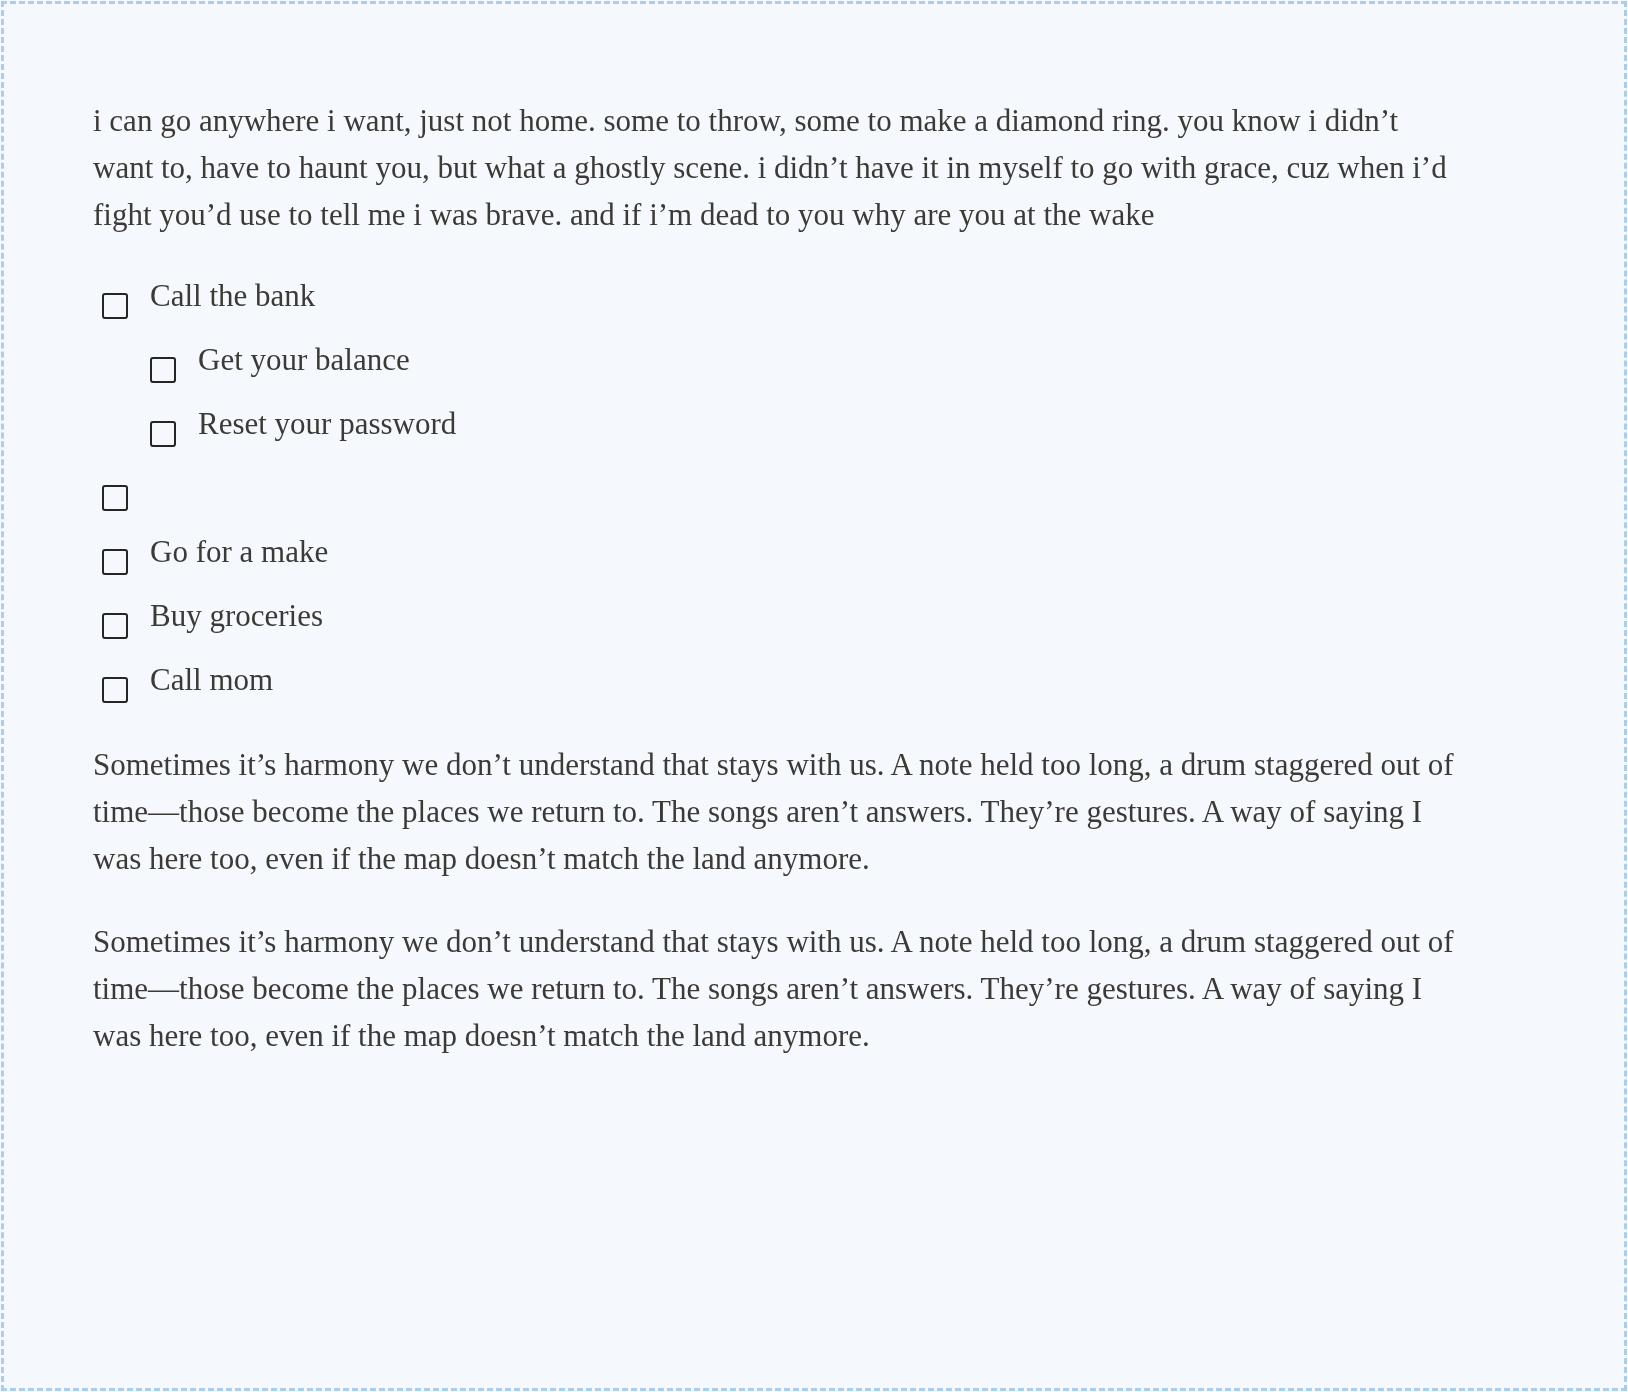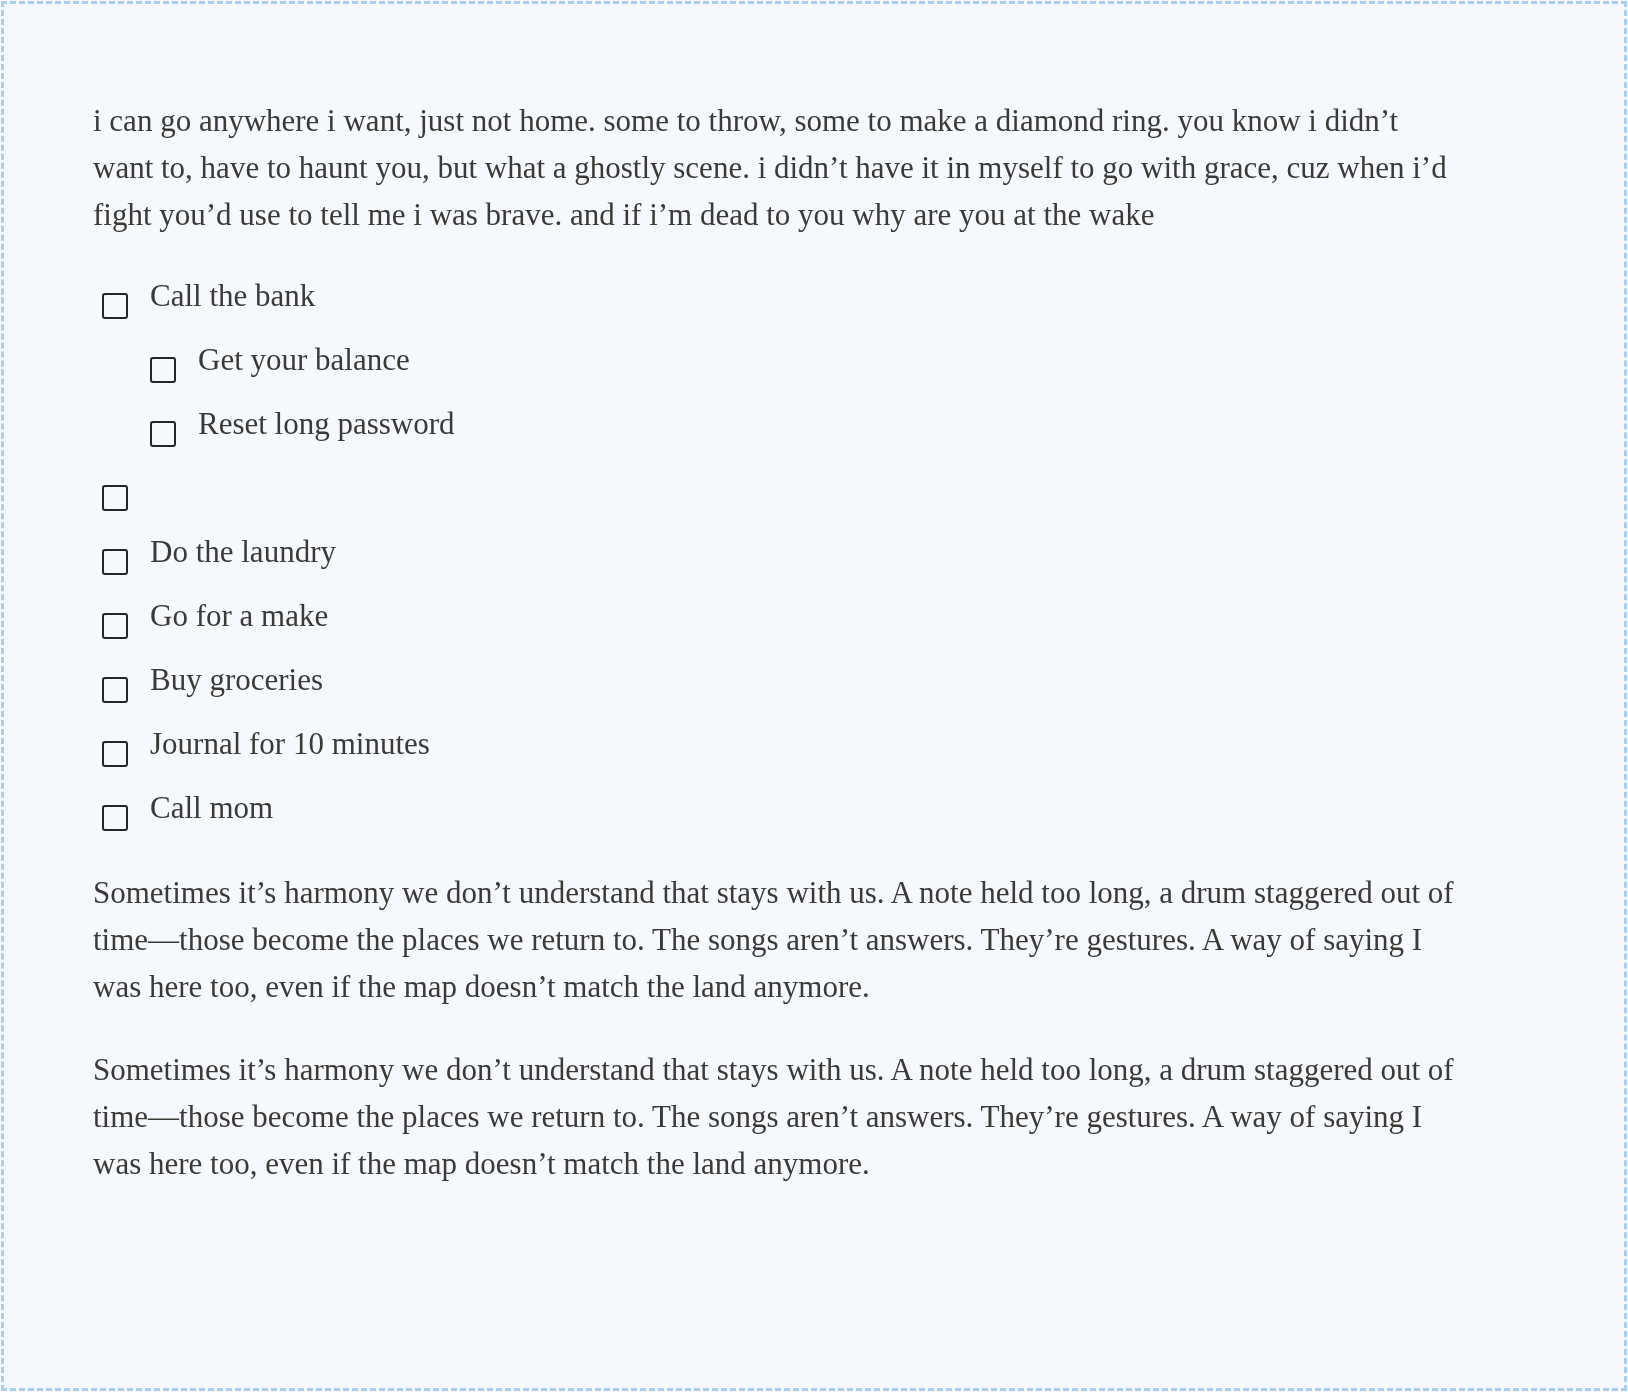--- a/index.html
+++ b/index.html
@@ -81,47 +81,39 @@
       <span class="todo-label">Call the bank</span>
     </div>
 
     <div class="todo-row nested">
       <span class="checkbox" role="checkbox" aria-checked="false"></span>
       <span class="todo-label">Get your balance</span>
     </div>
 
     <div class="todo-row nested">
       <span class="checkbox" role="checkbox" aria-checked="false"></span>
-      <span class="todo-label">Reset long password</span>
+      <span class="todo-label">Reset your password</span>
     </div>
 
     <div class="todo-row">
       <span class="checkbox" role="checkbox" aria-checked="false"></span>
     </div>
 
-    <div class="todo-row">
-      <span class="checkbox" role="checkbox" aria-checked="false"></span>
-      <span class="todo-label">Do the laundry</span>
-    </div>
 
 
     <div class="todo-row">
       <span class="checkbox" role="checkbox" aria-checked="false"></span>
       <span class="todo-label">Go for a make</span>
     </div>
 
     <div class="todo-row">
       <span class="checkbox" role="checkbox" aria-checked="false"></span>
       <span class="todo-label">Buy groceries</span>
     </div>
 
-    <div class="todo-row">
-      <span class="checkbox" role="checkbox" aria-checked="false"></span>
-      <span class="todo-label">Journal for 10 minutes</span>
-    </div>
 
     <div class="todo-row">
       <span class="checkbox" role="checkbox" aria-checked="false"></span>
       <span class="todo-label">Call mom</span>
     </div>
 
   </div>
 
   <p class="p-reflection-1">Sometimes it’s harmony we don’t understand that stays with us. A note held too long, a drum staggered out of time—those become the places we return to. The songs aren’t answers. They’re gestures. A way of saying I was here too, even if the map doesn’t match the land anymore.</p>
 

